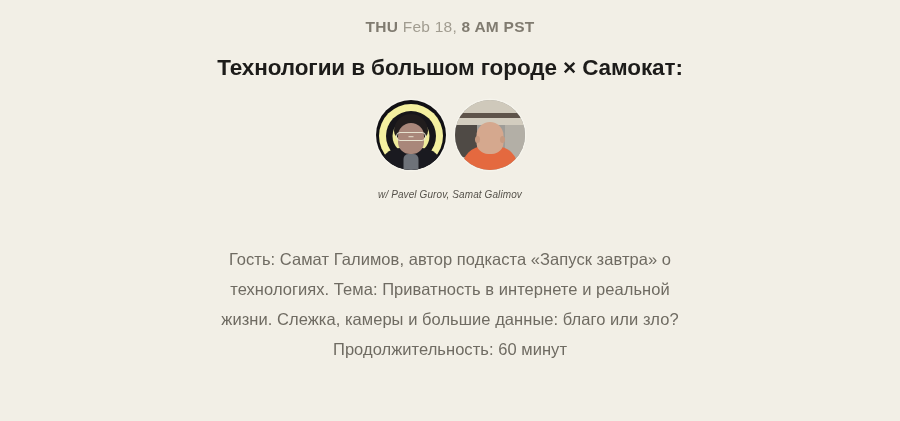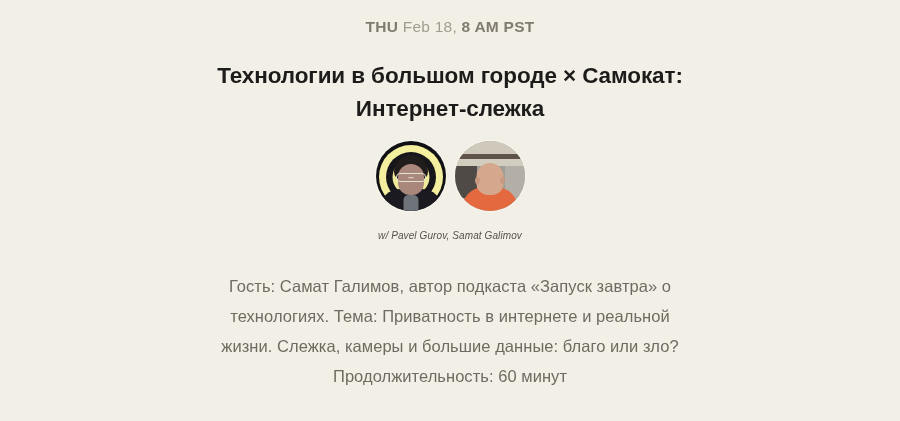--- a/index.html
+++ b/index.html
@@ -42,21 +42,21 @@
     font-weight: normal;
     color: #a19c90;
   }
   .date-time {
     font-weight: bold;
     color: #807b70;
   }
 
   
   .event-title {
-    margin-top: 22px;
+    margin-top: 14px;
     font-size: 22.5px;
     font-weight: bold;
     color: #1d1c1a;
     text-align: center;
     line-height: 33px;
     letter-spacing: -0.1px;
     max-width: 640px;
   }
 
   
@@ -230,21 +230,21 @@
     margin-top: 19px;
     font-size: 10px;
     font-style: italic;
     color: #56524b;
     letter-spacing: 0.1px;
     white-space: nowrap;
   }
 
   
   .event-description {
-    margin-top: 30px;
+    margin-top: 44px;
     width: 470px;
     text-align: center;
     font-size: 16.5px;
     line-height: 30px;
     color: #6f6b62;
     letter-spacing: 0.05px;
   }
 </style>
 </head>
 <body>
@@ -252,21 +252,20 @@
 <div class="event-card">
 
   <div class="date-line">
     <span class="date-day">THU</span>
     <span class="date-date">Feb 18,</span>
     <span class="date-time">8 AM PST</span>
   </div>
 
   <h1 class="event-title">
     <span>Технологии в большом городе × Самокат:</span><br>
-    <span>Интернет-слежка</span>
   </h1>
 
   <div class="avatar-row">
 
     <div class="avatar avatar-guest-a">
       <div class="halo-outer"></div>
       <div class="halo-mid"></div>
       <div class="halo-inner"></div>
       <div class="person-a-body"></div>
       <div class="person-a-shirt"></div>

